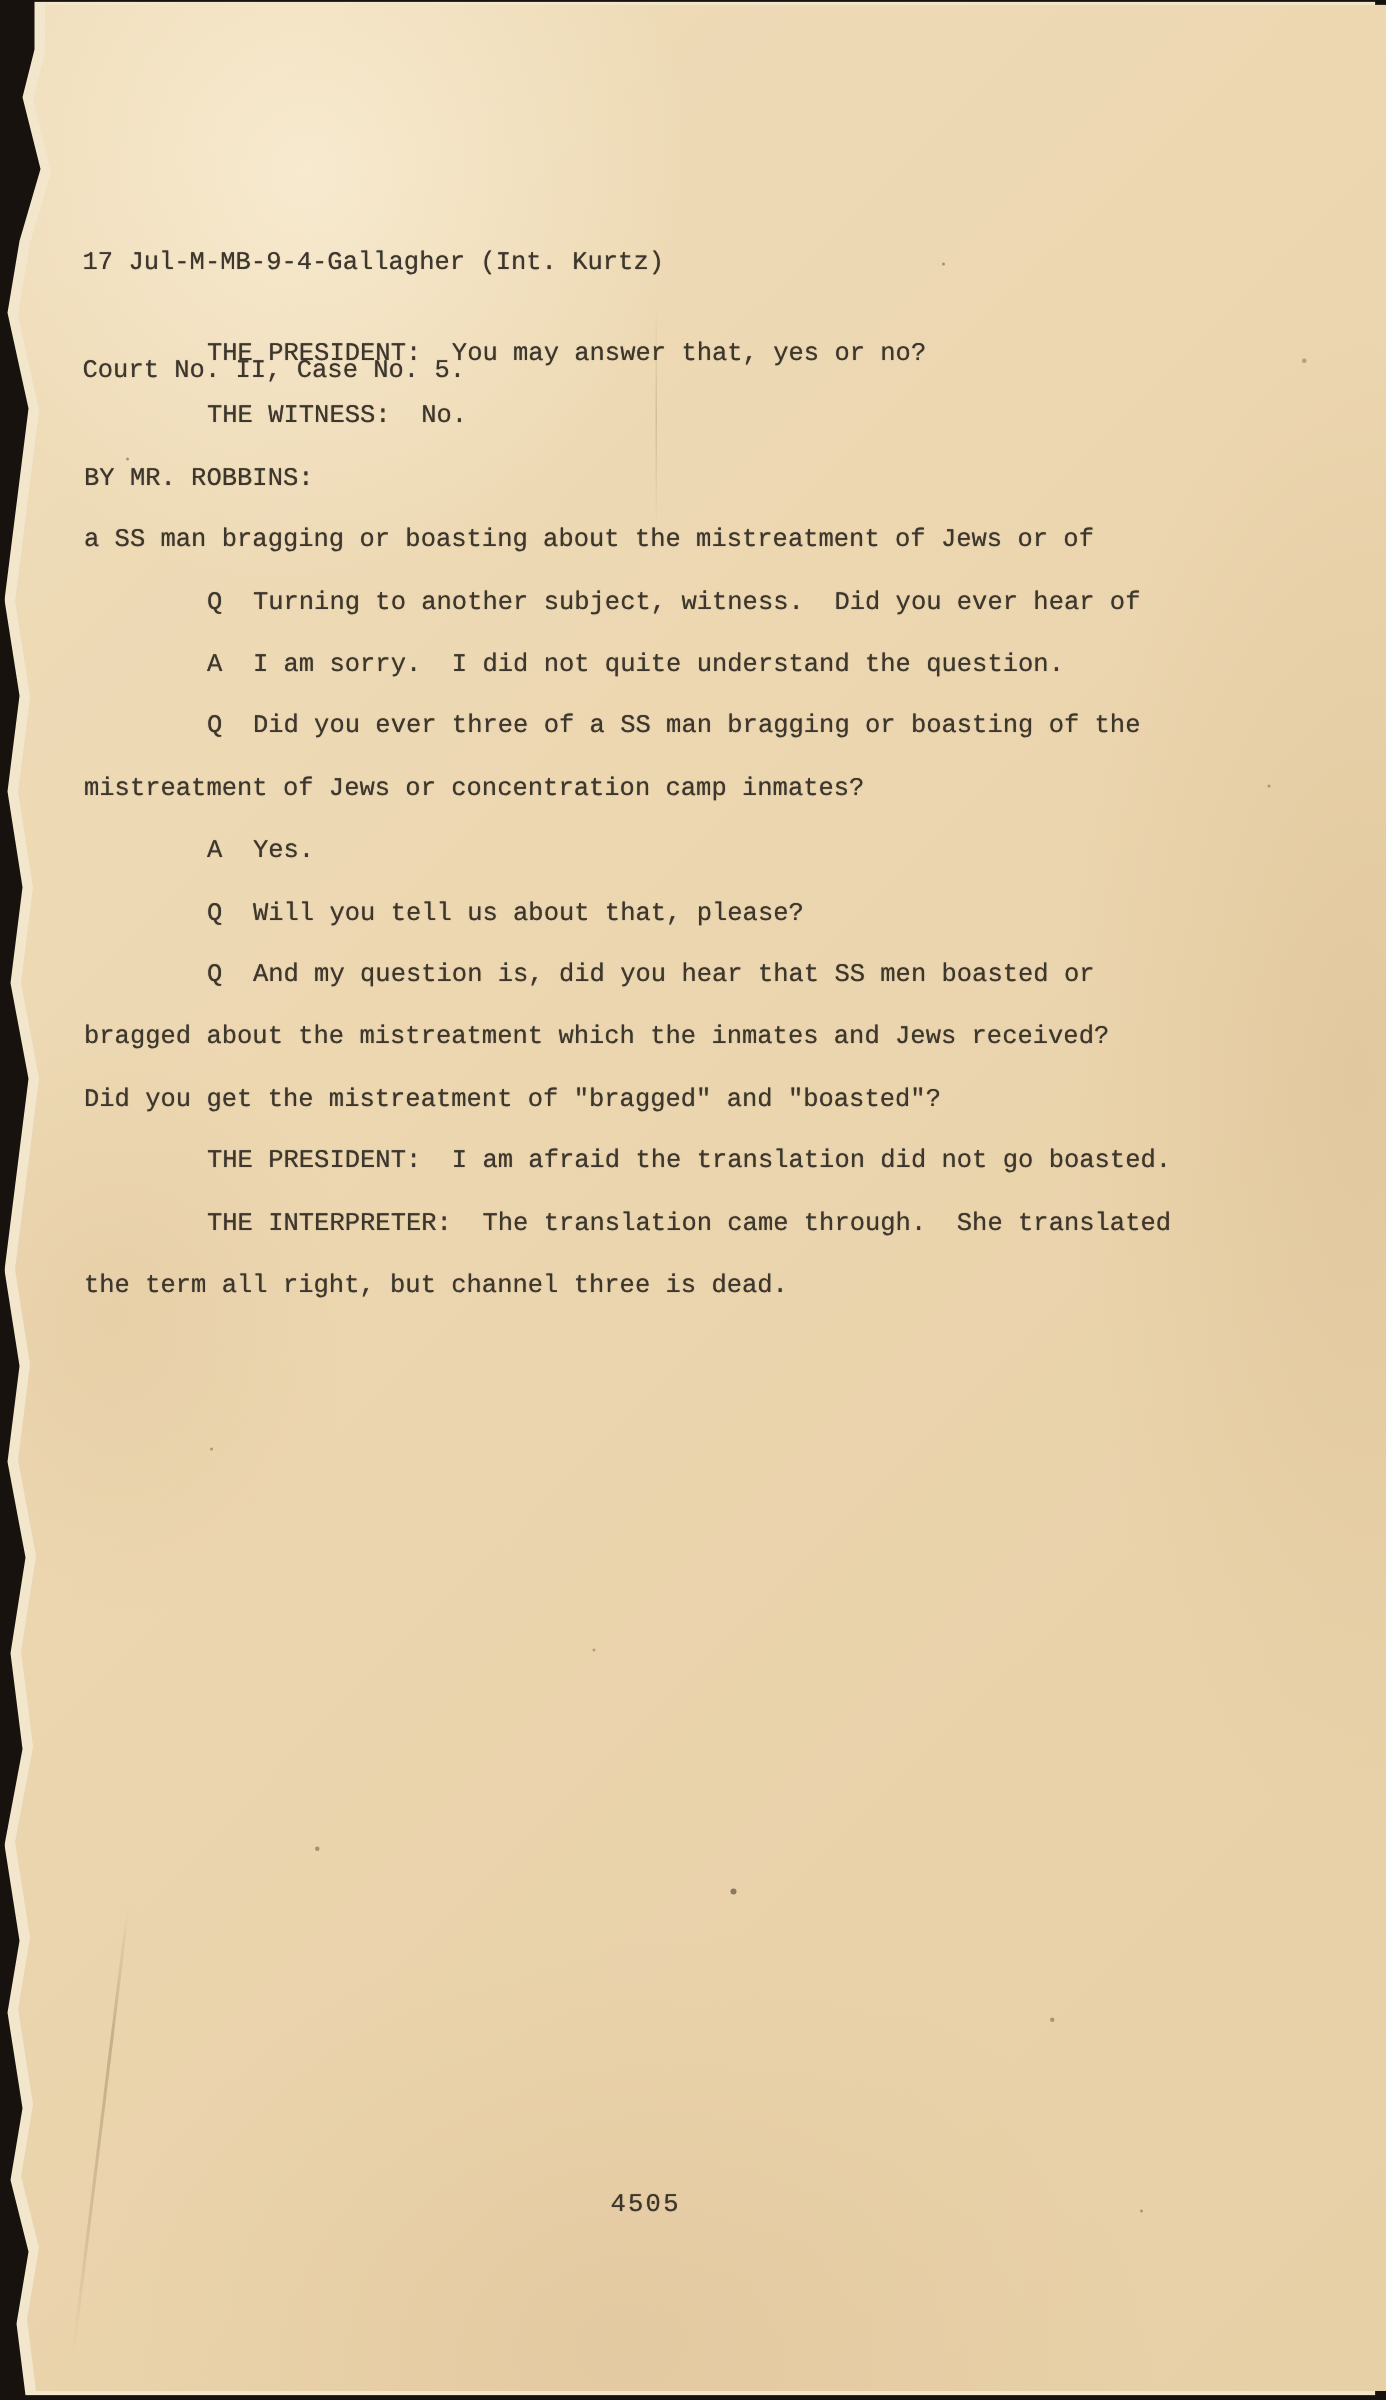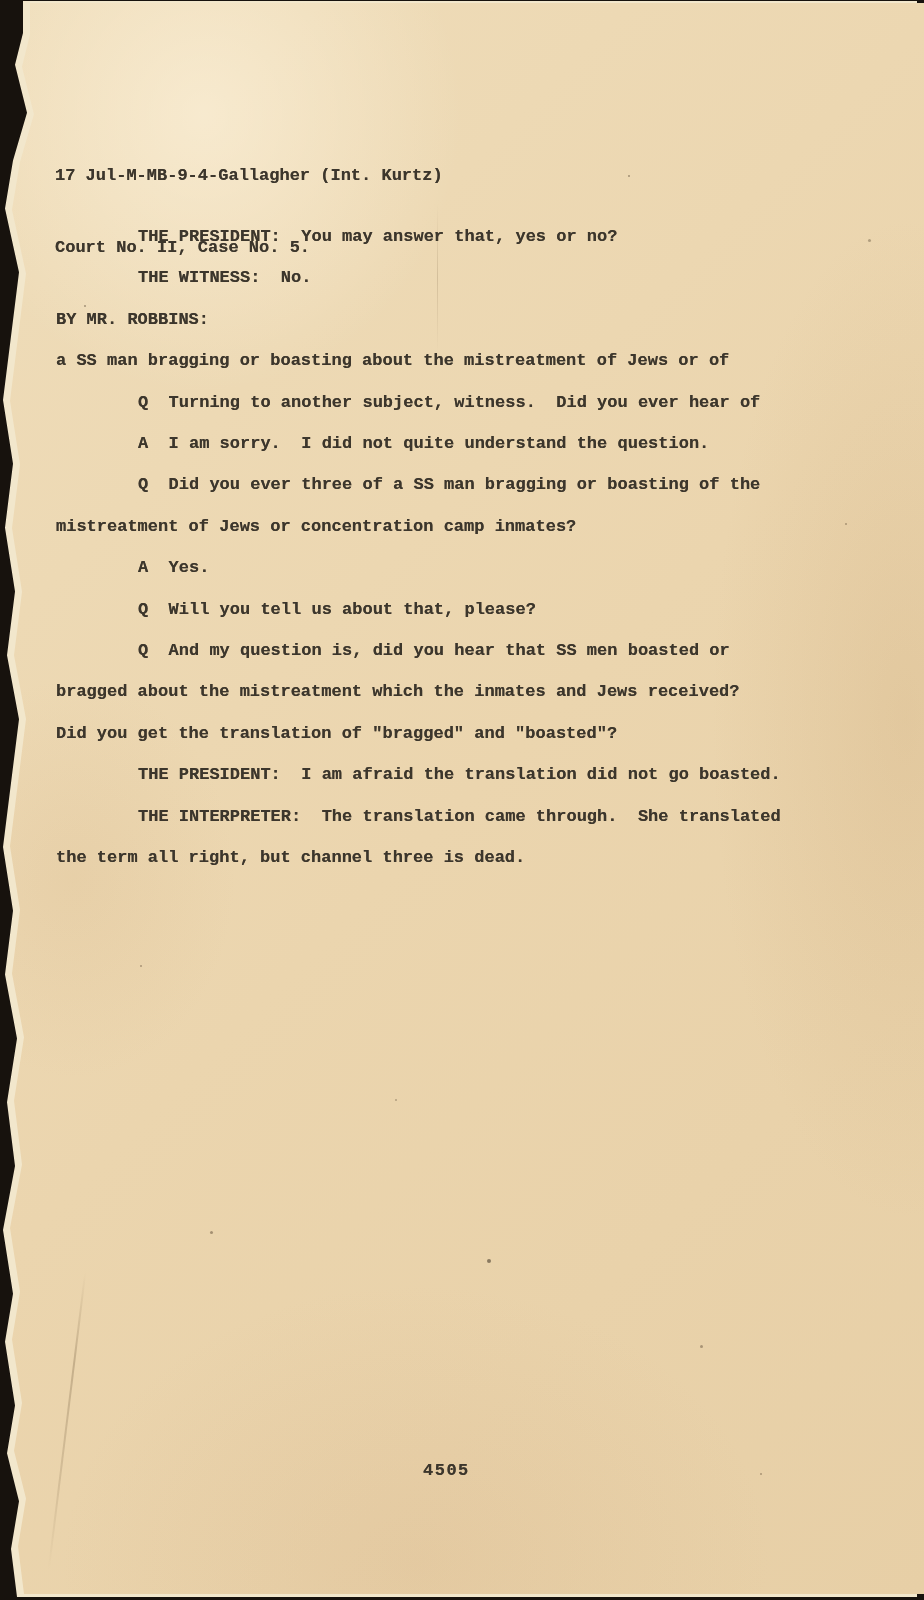--- a/index.html
+++ b/index.html
@@ -7,21 +7,20 @@
     padding: 0;
     width: 924px;
     height: 1600px;
     overflow: hidden;
     background: #17120d;
     font-family: "Liberation Mono", "DejaVu Sans Mono", monospace;
   }
   .scene {
     position: absolute;
     inset: 0;
-    font-weight: bold;
   }
   
   .fiber-edge {
     position: absolute;
     top: 1px; bottom: 3px; left: 0; right: 0;
     background: #f2e7cc;
     transform: translateX(-7px);
     clip-path: polygon(30px 0%, 100% 0%, 100% 100%, 24px 100%,
       18px 97%, 26px 94%, 14px 91%, 22px 88%, 12px 84%, 20px 81%,
       10px 77%, 22px 73%, 14px 69%, 24px 65%, 12px 61%, 20px 57%,
@@ -61,21 +60,21 @@
     position: absolute;
     left: 56px;
     top: 213px;
     font-size: 17px;
     line-height: 41.4px;
   }
   .t-line { white-space: pre; }
   .t-line.indent { padding-left: 82px; }
   .page-number {
     position: absolute;
-    left: 423px;
+    left: 407px;
     top: 1458px;
     font-size: 17px;
     letter-spacing: 1.5px;
   }
   .crease {
     position: absolute;
     pointer-events: none;
   }
   .crease-bottom-left {
     left: 66px; top: 1268px; width: 2px; height: 300px;
@@ -112,21 +111,21 @@
         <div class="t-line">BY MR. ROBBINS:</div>
         <div class="t-line">a SS man bragging or boasting about the mistreatment of Jews or of</div>
         <div class="t-line indent">Q  Turning to another subject, witness.  Did you ever hear of</div>
         <div class="t-line indent">A  I am sorry.  I did not quite understand the question.</div>
         <div class="t-line indent">Q  Did you ever three of a SS man bragging or boasting of the</div>
         <div class="t-line">mistreatment of Jews or concentration camp inmates?</div>
         <div class="t-line indent">A  Yes.</div>
         <div class="t-line indent">Q  Will you tell us about that, please?</div>
         <div class="t-line indent">Q  And my question is, did you hear that SS men boasted or</div>
         <div class="t-line">bragged about the mistreatment which the inmates and Jews received?</div>
-        <div class="t-line">Did you get the translation of "bragged" and "boasted"?</div>
+        <div class="t-line">Did you get the mistreatment of "bragged" and "boasted"?</div>
         <div class="t-line indent">THE PRESIDENT:  I am afraid the translation did not go boasted.</div>
         <div class="t-line indent">THE INTERPRETER:  The translation came through.  She translated</div>
         <div class="t-line">the term all right, but channel three is dead.</div>
       </div>
 
     <div class="page-number ink">4505</div>
 
     <div class="crease crease-bottom-left"></div>
     <div class="crease crease-top-center"></div>
 

